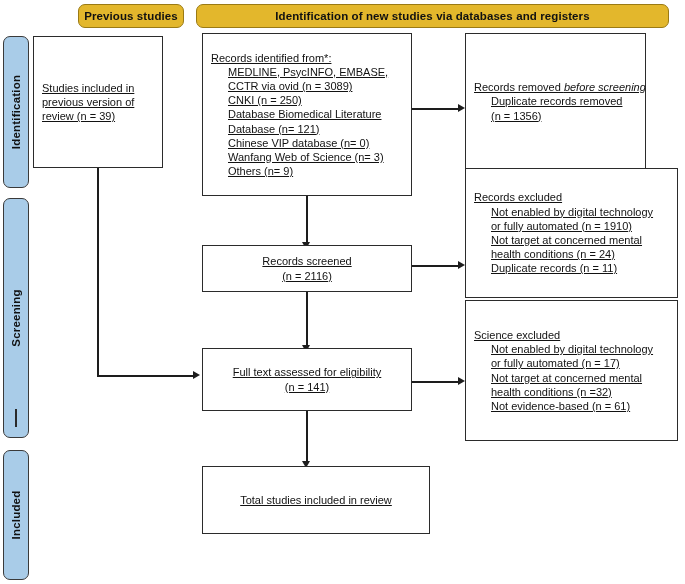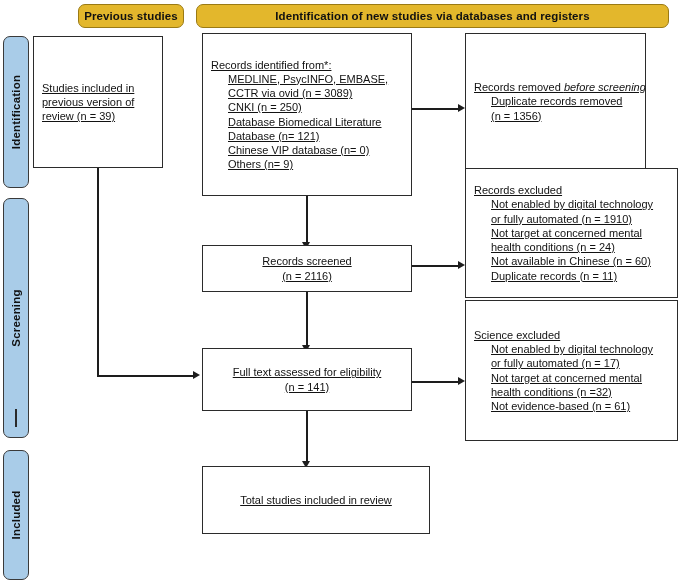--- a/index.html
+++ b/index.html
@@ -169,20 +169,21 @@
 
   <div class="box" style="left:202px; top:33px; width:210px; height:163px;">
     <div class="box-inner">
       <span class="ln">Records identified from*:</span>
       <span class="ln ind">MEDLINE, PsycINFO, EMBASE,</span>
       <span class="ln ind">CCTR via ovid (n = 3089)</span>
       <span class="ln ind">CNKI (n = 250)</span>
       <span class="ln ind">Database Biomedical Literature</span>
       <span class="ln ind">Database (n= 121)</span>
       <span class="ln ind">Chinese VIP database (n= 0)</span>
+      <span class="ln ind">Wanfang Web of Science (n= 3)</span>
       <span class="ln ind">Others (n= 9)</span>
     </div>
   </div>
 
   <div class="box" style="left:465px; top:33px; width:181px; height:137px;justify-content:flex-end;">
     <div class="box-inner">
       <span class="ln"><span>Records removed </span><span class="ital">before screening</span><span>:</span></span>
       <span class="ln ind">Duplicate records removed</span>
       <span class="ln ind">(n = 1356)</span>
     </div>
@@ -195,21 +196,20 @@
     </div>
   </div>
 
   <div class="box" style="left:465px; top:168px; width:213px; height:130px;">
     <div class="box-inner">
       <span class="ln">Records excluded</span>
       <span class="ln ind">Not enabled by digital technology</span>
       <span class="ln ind">or fully automated (n = 1910)</span>
       <span class="ln ind">Not target at concerned mental</span>
       <span class="ln ind">health conditions (n = 24)</span>
-      <span class="ln ind">Not available in Chinese (n = 60)</span>
       <span class="ln ind">Duplicate records (n = 11)</span>
     </div>
   </div>
 
   <div class="box box-center" style="left:202px; top:348px; width:210px; height:63px;">
     <div class="box-inner">
       <span class="ln">Full text assessed for eligibility</span>
       <span class="ln">(n = 141)</span>
     </div>
   </div>

